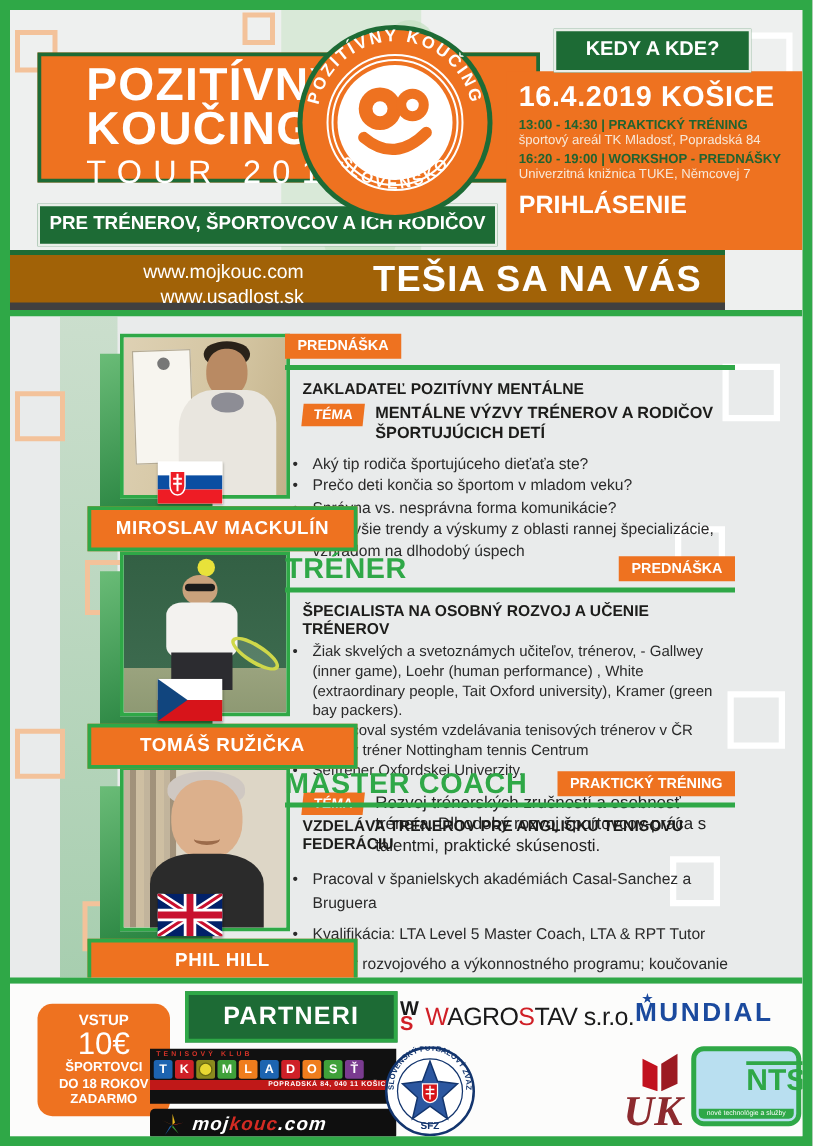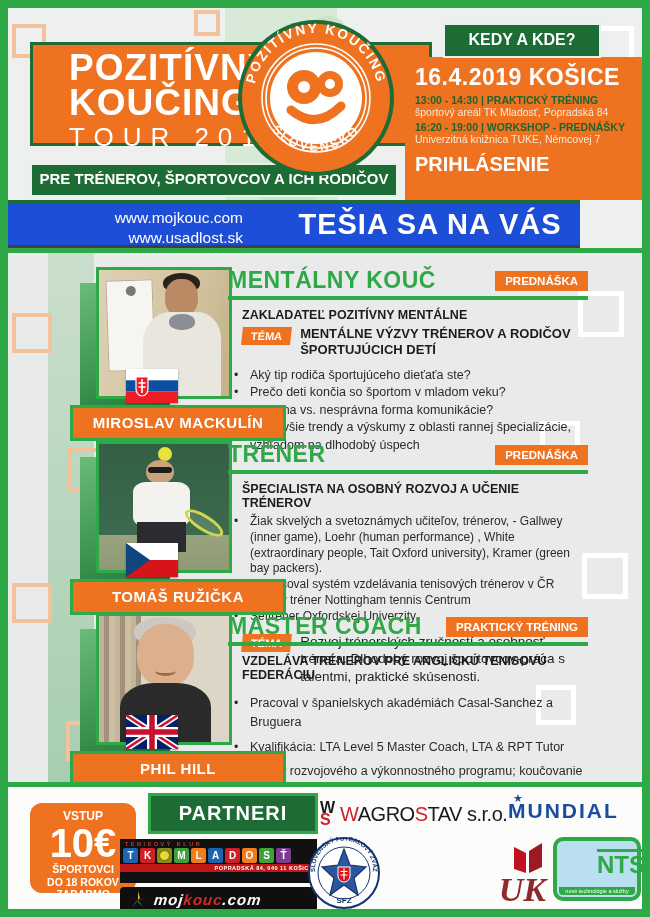--- a/index.html
+++ b/index.html
@@ -36,22 +36,22 @@
   .info-time { color:#21632f; font-weight:800; font-size:10.5px; margin-top:3px; }
   .info-place { color:#f7e8d9; font-size:10.5px; }
   .info-signup { color:#fff; font-weight:800; font-size:20px; margin-top:8px; }
   .info-email { color:#fff; font-weight:800; font-size:18px; }
 
   .audience-bar { left:22px; top:155px; width:368px; height:34px; background:#1d6b35;
     border:2px solid #e9efe9; color:#fff; font-weight:800; font-size:15px;
     text-align:center; line-height:28px; z-index:2; }
 
   
-  .orange-strip { left:0; top:192px; width:572px; height:48px; background:#1d4ed8;
-    border-top:4px solid #1d6b35; border-bottom:3px solid #404040; z-index:2; }
+  .orange-strip { left:0; top:192px; width:572px; height:48px; background:#a16207;
+    border-top:4px solid #1d6b35; border-bottom:6px solid #404040; z-index:2; }
   .strip-urls { position:absolute; left:30px; top:4px; width:205px; text-align:right;
     color:#fff; font-size:15.5px; line-height:1.28; }
   .strip-welcome { position:absolute; left:280px; right:8px; top:4px; text-align:center;
     color:#fff; font-weight:800; font-size:29px; letter-spacing:1px; }
 
   
   .content { left:0; top:240px; width:634px; height:539px; background:#e9ebeb;
     border-top:5px solid #2fa847; border-bottom:5px solid #2fa847; z-index:1; overflow:hidden; }
   .section { position:absolute; left:0; width:634px; height:176px; }
 
@@ -121,21 +121,21 @@
   .s3-smile { position:absolute; left:43%; top:40%; width:16%; height:8%;
     border-bottom:3px solid #9c6b4a; border-radius:50%; }
   .s3-body { position:absolute; left:16%; top:53%; width:70%; height:50%; background:#2b2b2b;
     border-radius:38% 38% 0 0; }
 
   
   .footer { left:0; top:779px; width:634px; height:122px; background:#fcfcfb; z-index:1; }
   .vstup-box { position:absolute; left:22px; top:16px; width:106px; height:90px;
     background:#ee7220; border-radius:12px; color:#fff; text-align:center; padding-top:6px; }
   .vstup-label { font-weight:700; font-size:12px; }
-  .vstup-price { font-weight:700; font-size:40px; line-height:1; }
+  .vstup-price { font-weight:400; font-size:25px; line-height:1; }
   .vstup-note { font-weight:800; font-size:10.5px; line-height:1.2; }
   .partneri { position:absolute; left:140px; top:6px; width:170px; height:41px;
     background:#1d6b35; border:3px solid #2fa847; color:#fff; font-weight:800;
     font-size:20px; text-align:center; line-height:34px; letter-spacing:1px; }
 
   .tk-logo { position:absolute; left:112px; top:52px; width:197px; height:44px;
     background:#111; padding:2px 3px 0 3px; }
   .tk-top { color:#d23328; font-weight:800; font-size:5.5px; letter-spacing:2.5px; padding-left:2px; }
   .tk-row { display:flex; gap:2px; margin-top:1px; }
   .tk-tile { width:15px; height:15px; border-radius:2px; color:#fff; font-weight:800;
@@ -274,21 +274,20 @@
           <rect width="52" height="34" fill="#ffffff"></rect>
           <rect y="11.3" width="52" height="11.3" fill="#0b4ea2"></rect>
           <rect y="22.6" width="52" height="11.4" fill="#ee1c25"></rect>
           <path d="M10 8 h12 v12 a6 7 0 0 1 -6 7 a6 7 0 0 1 -6 -7 Z" fill="#ee1c25" stroke="#ffffff" stroke-width="1.2"></path>
           <path d="M16 10 v14 M12.5 14 h7 M12.5 18 h7" stroke="#ffffff" stroke-width="1.6" fill="none"></path>
         </svg>
       </div>
       <div class="name-plate">MIROSLAV MACKULÍN</div>
       <div class="sec-right">
         <div class="sec-head">
-          <div class="sec-role">MENTÁLNY KOUČ</div>
           <div class="sec-badge">PREDNÁŠKA</div>
         </div>
         <div class="sec-rule"></div>
         <div class="sec-subtitle">ZAKLADATEĽ POZITÍVNY MENTÁLNE</div>
         <div class="tema-row">
           <div class="tema-badge">TÉMA</div>
           <div class="tema-text-bold">MENTÁLNE VÝZVY TRÉNEROV A RODIČOV ŠPORTUJÚCICH DETÍ</div>
         </div>
         <ul class="bullets">
           <li>Aký tip rodiča športujúceho dieťaťa ste?</li>

